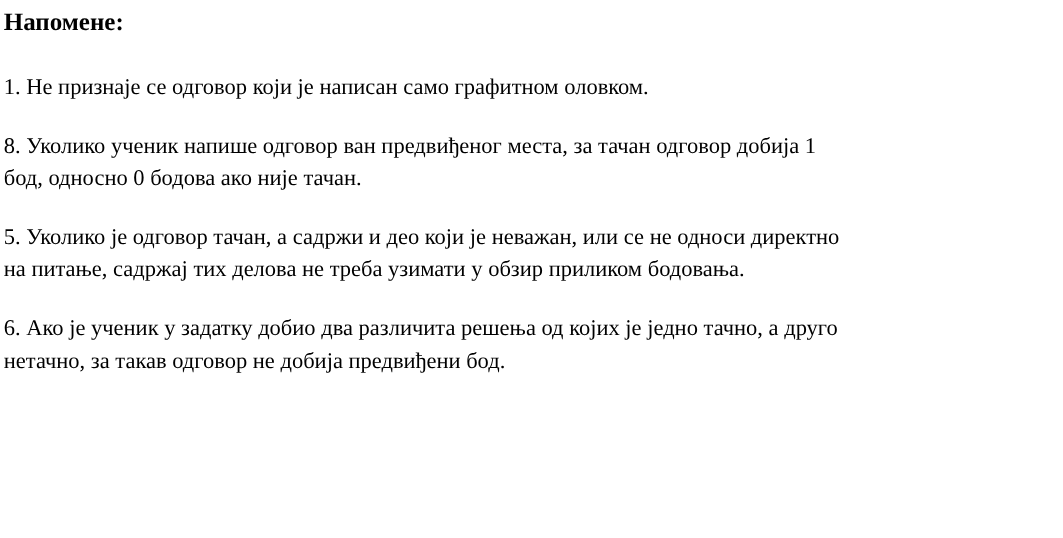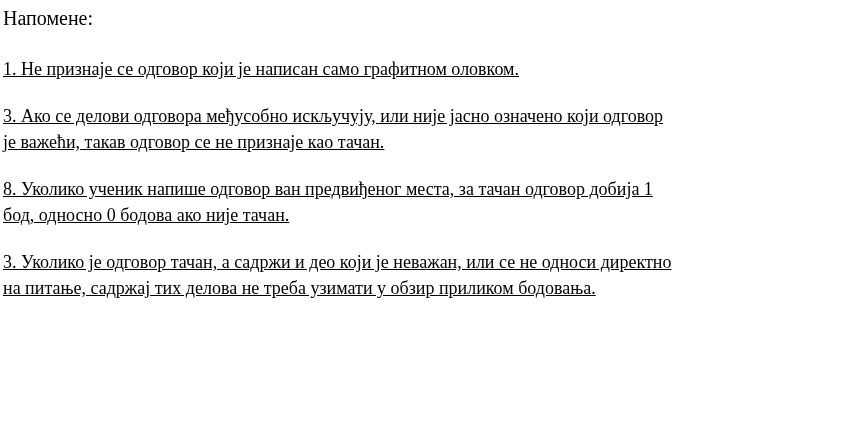--- a/index.html
+++ b/index.html
@@ -12,42 +12,41 @@
     height: 430px;
     overflow: hidden;
     font-family: "Liberation Serif", "DejaVu Serif", serif;
     color: #000000;
     box-sizing: border-box;
     padding: 4px 10px 0 3px;
   }
   .doc-heading {
     font-size: 20px;
     line-height: 28px;
-    font-weight: normal;
+    font-weight: bold;
     margin: 0 0 24px 0;
   }
   .note-para {
     font-size: 18px;
     line-height: 26px;
     margin: 0 0 21px 0;
     white-space: pre-line;
-    text-decoration: underline;
   }
 </style>
 </head>
 <body>
 
 <div>
   <h1 class="doc-heading">Напомене:</h1>
 
   <p class="note-para">1. Не признаје се одговор који је написан само графитном оловком.</p>
 
 
-  <p class="note-para">3. Ако се делови одговора међусобно искључују, или није јасно означено који одговор
-је важећи, такав одговор се не признаје као тачан.</p>
 
   <p class="note-para">8. Уколико ученик напише одговор ван предвиђеног места, за тачан одговор добија 1
 бод, односно 0 бодова ако није тачан.</p>
 
-  <p class="note-para">3. Уколико је одговор тачан, а садржи и део који је неважан, или се не односи директно
+  <p class="note-para">5. Уколико је одговор тачан, а садржи и део који је неважан, или се не односи директно
 на питање, садржај тих делова не треба узимати у обзир приликом бодовања.</p>
 
+  <p class="note-para">6. Ако је ученик у задатку добио два различита решења од којих је једно тачно, а друго
+нетачно, за такав одговор не добија предвиђени бод.</p>
 </div>
 
 </body></html>

